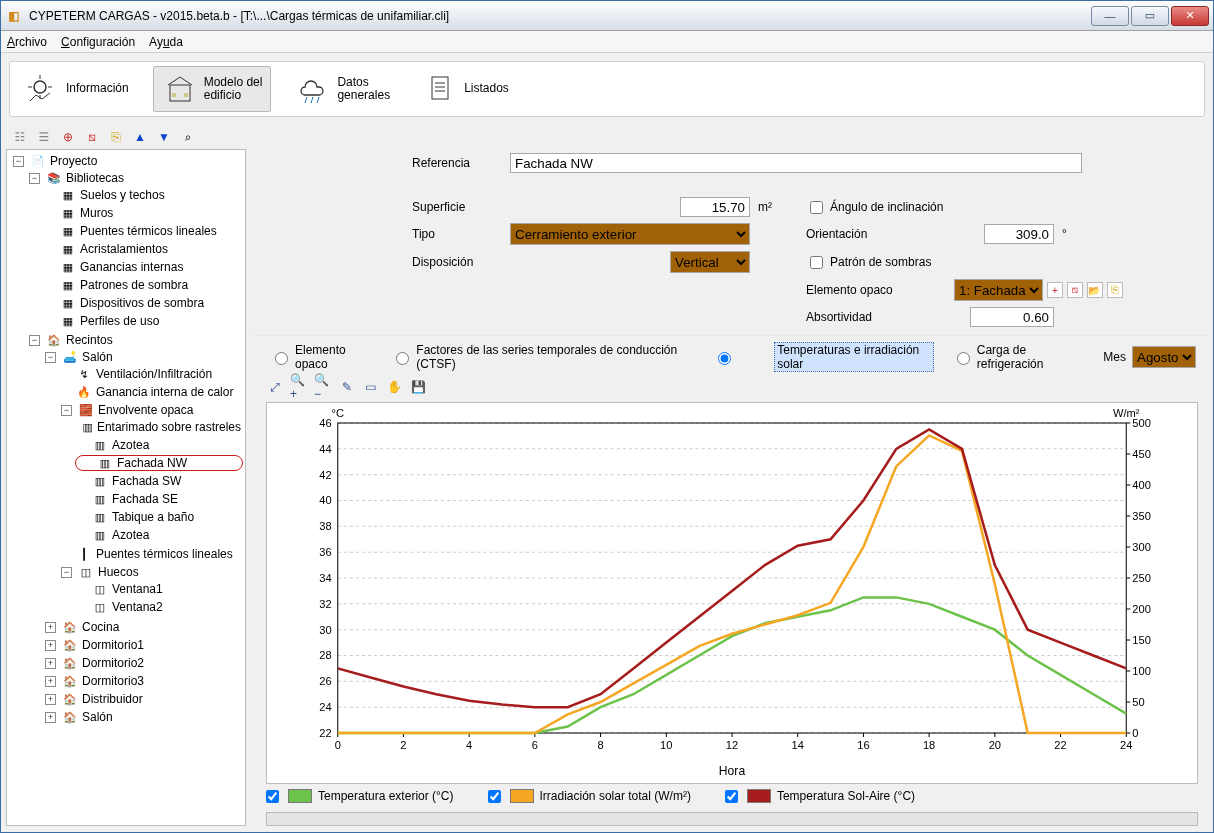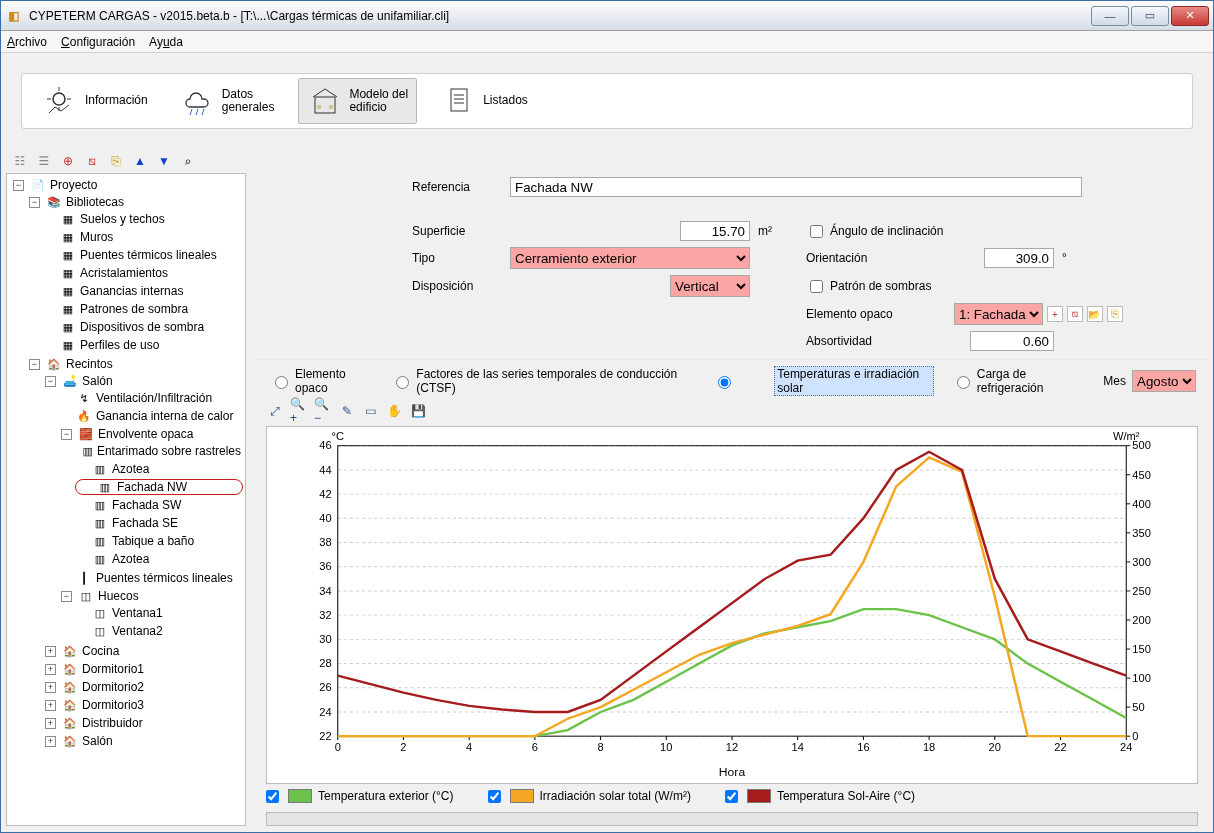--- a/index.html
+++ b/index.html
@@ -53,25 +53,25 @@
     padding: 0 6px;
     gap: 14px;
   }
   .menubar span { cursor: pointer; }
   .menubar span u { text-decoration: underline; }
   .bigtoolbar {
     height: 56px;
     background: #fff;
     border: 1px solid #cfcfcf;
     border-radius: 3px;
-    margin: 20px;
+    margin: 8px;
     display: flex;
     align-items: center;
     gap: 16px;
-    padding: 2px 13px;
+    padding: 2px 6px;
   }
   .big-btn {
     display: flex; align-items: center; gap: 6px;
     padding: 4px 8px;
     border-radius: 2px;
   }
   .big-btn.active { background: #e8e8e8; border:1px solid #b8b8b8;}
   .big-icon { width: 36px; height: 36px; display:flex;align-items:center;justify-content:center; }
   .big-btn .lbl { line-height: 1.1; }
   .small-toolbar {
@@ -120,21 +120,21 @@
     align-items: center;
     row-gap: 6px;
     column-gap: 8px;
   }
   .form-area label { color:#000; }
   .tinput {
     height: 20px; border:1px solid #a8a8a8; background:#fff; padding:0 4px;
   }
   .tinput.ro { text-align:right; }
   .select {
-    height: 22px; border:1px solid #a8a8a8; background:#fca5a5;
+    height: 22px; border:1px solid #a8a8a8; background:#a16207;
   }
   .cb { display:flex; align-items:center; gap:4px; }
   input[type=checkbox]{ width:13px;height:13px; }
   .mini-icons { display:flex; gap:4px; }
   .mini-icons .ic{ width:16px;height:16px;border:1px solid #bbb;display:flex;align-items:center;justify-content:center;font-size:10px;cursor:pointer;background:#fff;}
   .radio-row {
     display:flex; align-items:center; gap:18px;
     padding: 6px 12px 4px 18px;
     border-top:1px solid #e8e8e8;
   }
@@ -197,43 +197,43 @@
               <line x1="14" y1="2" x2="14" y2="6"></line>
               <line x1="14" y1="22" x2="14" y2="26"></line>
               <line x1="2" y1="14" x2="6" y2="14"></line>
               <line x1="22" y1="14" x2="26" y2="14"></line>
             </g>
             <path d="M4 28 L10 22 L16 26 L24 20" fill="none" stroke="#333"></path>
           </svg>
       </div>
       <div class="lbl">Información</div>
     </div>
+    <div class="big-btn active">
+      <div class="big-icon">
+        <svg width="32" height="32">
+            <rect x="6" y="12" width="20" height="16" fill="none" stroke="#333"></rect>
+            <path d="M4 12 L16 4 L28 12" fill="none" stroke="#333"></path>
+            <rect x="8" y="20" width="4" height="4" fill="#cc8"></rect>
+            <rect x="20" y="20" width="4" height="4" fill="#cc8"></rect>
+          </svg>
+      </div>
+      <div class="lbl" style="white-space:pre">Modelo del
+edificio</div>
+    </div>
     <div class="big-btn">
       <div class="big-icon">
         <svg width="32" height="32">
             <path d="M8 14a6 6 0 0112 0h2a4 4 0 010 8H8a4 4 0 010-8z" fill="none" stroke="#333" stroke-width="1.3"></path>
             <line x1="10" y1="24" x2="8" y2="30" stroke="#2a6fbf"></line>
             <line x1="16" y1="24" x2="14" y2="30" stroke="#2a6fbf"></line>
             <line x1="22" y1="24" x2="20" y2="30" stroke="#2a6fbf"></line>
           </svg>
       </div>
       <div class="lbl" style="white-space:pre">Datos
 generales</div>
-    </div>
-    <div class="big-btn active">
-      <div class="big-icon">
-        <svg width="32" height="32">
-            <rect x="6" y="12" width="20" height="16" fill="none" stroke="#333"></rect>
-            <path d="M4 12 L16 4 L28 12" fill="none" stroke="#333"></path>
-            <rect x="8" y="20" width="4" height="4" fill="#cc8"></rect>
-            <rect x="20" y="20" width="4" height="4" fill="#cc8"></rect>
-          </svg>
-      </div>
-      <div class="lbl" style="white-space:pre">Modelo del
-edificio</div>
     </div>
     <div class="big-btn">
       <div class="big-icon">
         <svg width="32" height="32">
             <rect x="8" y="4" width="16" height="22" fill="none" stroke="#333"></rect>
             <line x1="11" y1="10" x2="21" y2="10" stroke="#333"></line>
             <line x1="11" y1="14" x2="21" y2="14" stroke="#333"></line>
             <line x1="11" y1="18" x2="21" y2="18" stroke="#333"></line>
           </svg>
       </div>

